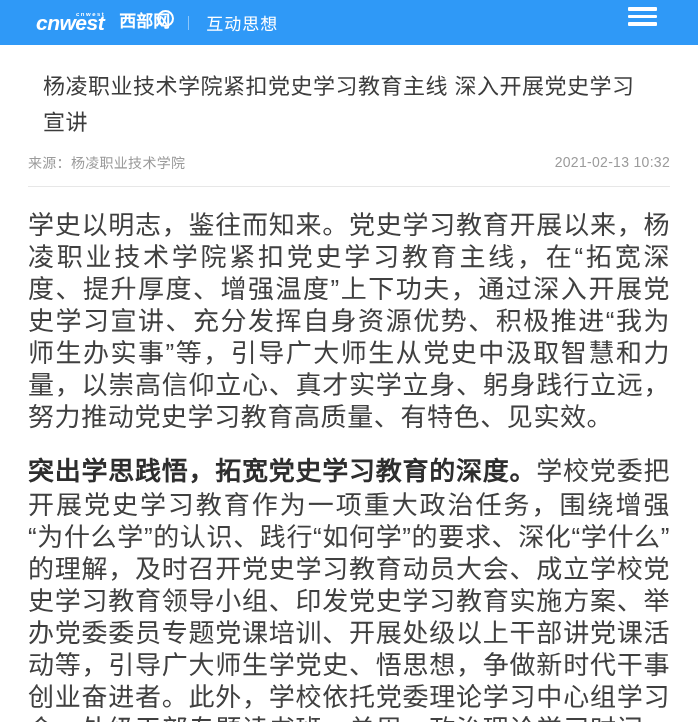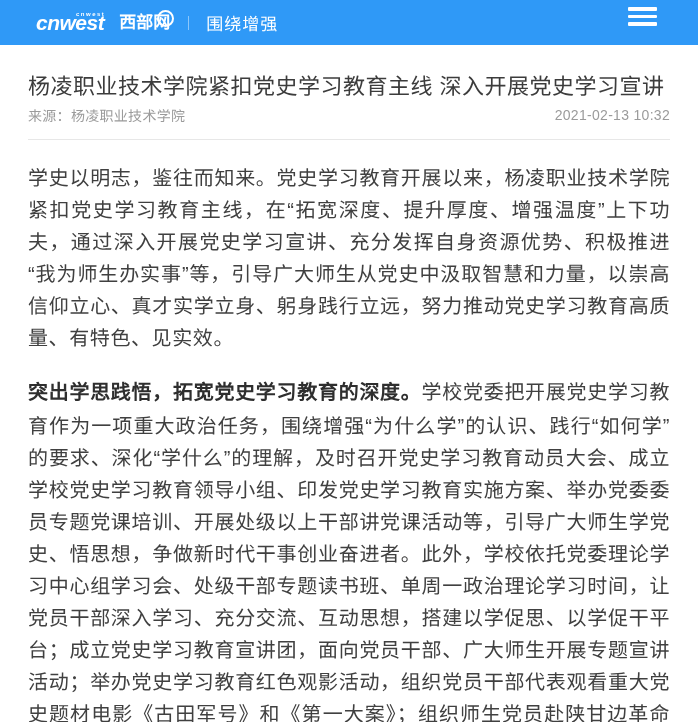--- a/index.html
+++ b/index.html
@@ -53,20 +53,21 @@
     width: 17px;
     height: 17px;
     border: 2.5px solid #ffffff;
     border-radius: 50%;
   }
   .logo-cn {
     font-size: 17px;
     font-weight: 700;
     margin-left: 9px;
     line-height: 1;
+    font-family: Liberation Mono, monospace;
   }
   .header-divider {
     width: 1px;
     height: 14px;
     background: rgba(255,255,255,0.45);
     margin: 0 17px 0 18px;
   }
   .channel {
     color: #ffffff;
     font-size: 17px;
@@ -86,43 +87,44 @@
   .hamburger span {
     display: block;
     height: 3.5px;
     background: #ffffff;
     border-radius: 1px;
   }
 
   
   .content { padding: 0 28px; }
   .article-title {
-    margin: 24px 0 0;
+    margin: 24px 15px 0;
     font-size: 22px;
     line-height: 36px;
     font-weight: 500;
     color: #3c3c3c;
     letter-spacing: 0.5px;
   }
   .meta-row {
     display: flex;
     justify-content: space-between;
     align-items: center;
+    margin-top: 11px;
     color: #9b9b9b;
     font-size: 14px;
     letter-spacing: 0.3px;
   }
   .meta-rule {
     border: none;
     border-top: 1px solid #e7e7e7;
     margin: 14px 0 0;
   }
   .article-body p {
     margin: 22px 0 0;
-    font-size: 20px;
+    font-size: 26px;
     line-height: 32px;
     color: #404040;
     text-align: justify;
     letter-spacing: 0.6px;
   }
   .article-body p strong {
     font-weight: 700;
     color: #2e2e2e;
     font-family: Liberation Mono, monospace;
   }
@@ -131,21 +133,21 @@
 <body>
 
 <header class="site-header">
   <div class="logo">
     <span class="logo-mini">cnwest</span>
     <span class="logo-en">cnwest</span>
     <span class="logo-ring"></span>
     <span class="logo-cn">西部网</span>
   </div>
   <span class="header-divider"></span>
-  <span class="channel">围绕增强</span>
+  <span class="channel">互动思想</span>
   <div class="hamburger">
     <span></span>
     <span></span>
     <span></span>
   </div>
 </header>
 
 <main class="content">
   <h1 class="article-title">杨凌职业技术学院紧扣党史学习教育主线 深入开展党史学习宣讲</h1>
 

